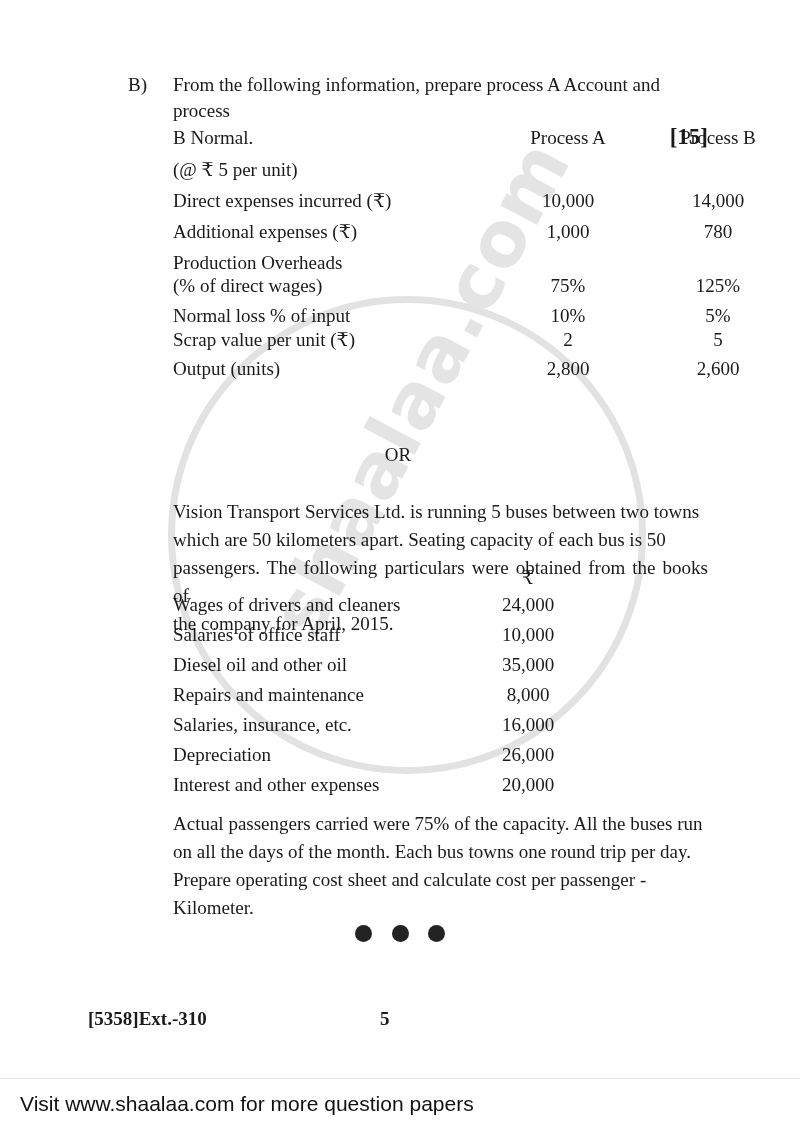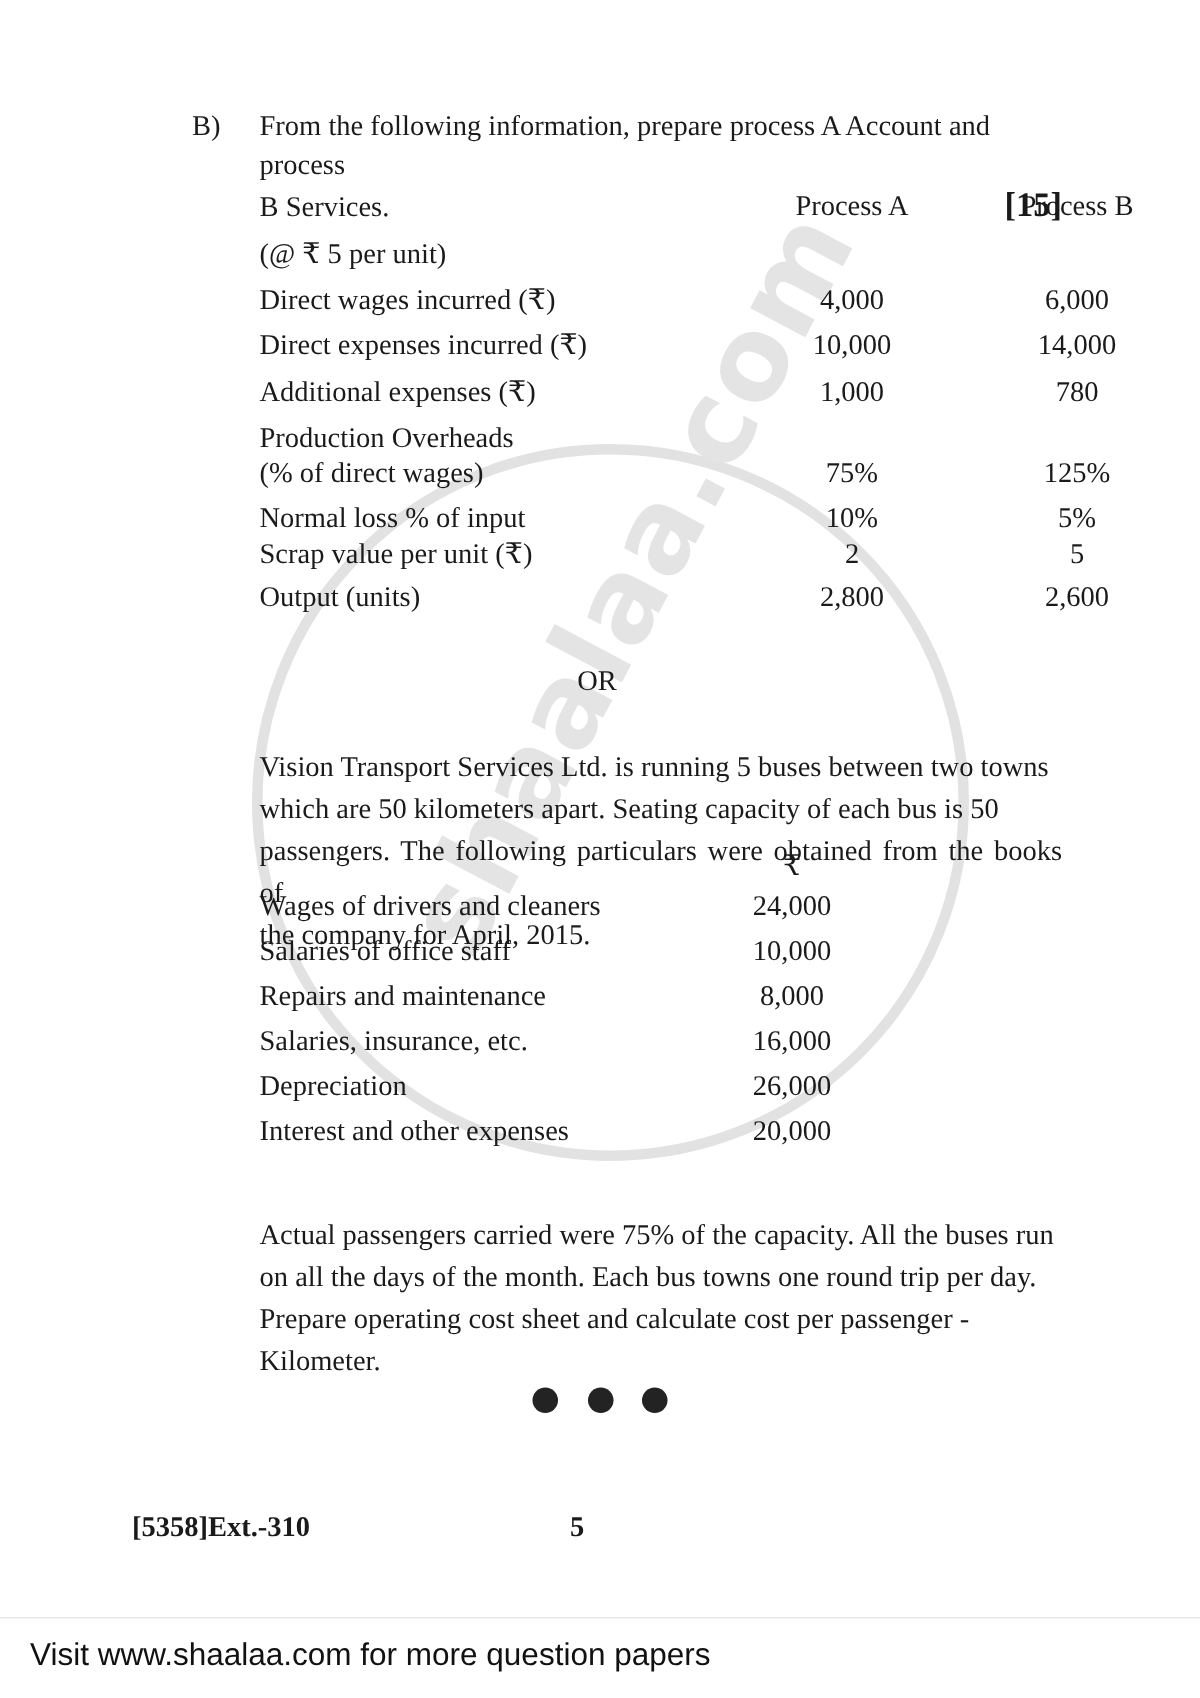--- a/index.html
+++ b/index.html
@@ -240,45 +240,40 @@
   <div class="watermark-text">shaalaa.com</div>
 
   <div class="content">
 
     <div class="qb-block">
       <div class="qb-row">
         <div class="qb-label">B)</div>
         <div class="qb-text">From the following information, prepare process A Account and process</div>
       </div>
       <div class="qb-line2">
-        <span class="tail">B Services.</span>
+        <span class="tail">B Normal.</span>
         <span class="marks">[15]</span>
       </div>
     </div>
 
     <div class="ptable">
 
       <div class="prow hdr">
         <div class="plabel"></div>
         <div class="pa">Process A</div>
         <div class="pb">Process B</div>
       </div>
 
 
       <div class="prow" style="height:31px">
         <div class="plabel">(@ ₹ 5 per unit)</div>
         <div class="pa"></div>
         <div class="pb"></div>
       </div>
 
-      <div class="prow" style="height:30px">
-        <div class="plabel">Direct wages incurred (₹)</div>
-        <div class="pa">4,000</div>
-        <div class="pb">6,000</div>
-      </div>
 
       <div class="prow" style="height:31px">
         <div class="plabel">Direct expenses incurred (₹)</div>
         <div class="pa">10,000</div>
         <div class="pb">14,000</div>
       </div>
 
       <div class="prow" style="height:32px">
         <div class="plabel">Additional expenses (₹)</div>
         <div class="pa">1,000</div>
@@ -334,20 +329,24 @@
 
       <div class="erow">
         <div class="elabel">Wages of drivers and cleaners</div>
         <div class="eval">24,000</div>
       </div>
       <div class="erow">
         <div class="elabel">Salaries of office staff</div>
         <div class="eval">10,000</div>
       </div>
       <div class="erow">
+        <div class="elabel">Diesel oil and other oil</div>
+        <div class="eval">35,000</div>
+      </div>
+      <div class="erow">
         <div class="elabel">Repairs and maintenance</div>
         <div class="eval">8,000</div>
       </div>
       <div class="erow">
         <div class="elabel">Salaries, insurance, etc.</div>
         <div class="eval">16,000</div>
       </div>
       <div class="erow">
         <div class="elabel">Depreciation</div>
         <div class="eval">26,000</div>

